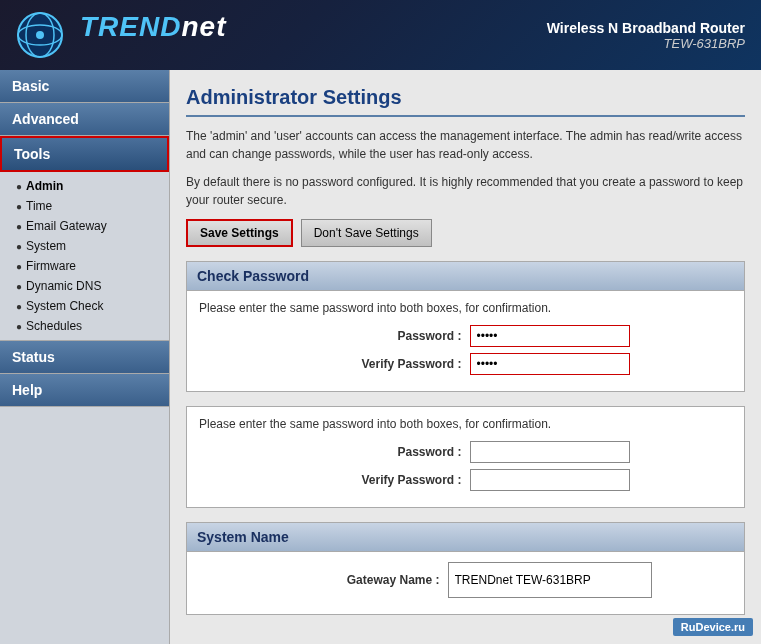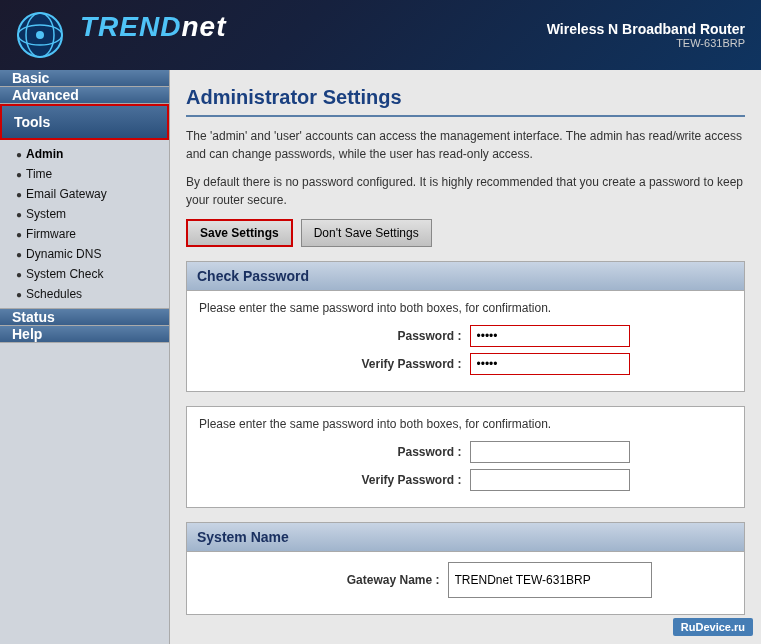--- a/index.html
+++ b/index.html
@@ -34,22 +34,23 @@
     #logo-text span.net { color: white; }
     #header-right {
       text-align: right;
       color: white;
     }
     #header-right .model-title {
       font-size: 14px;
       font-weight: bold;
     }
     #header-right .model-num {
-      font-size: 11px;
+      font-size: 13px;
       color: #ccc;
+      font-style: italic;
     }
 
     
     #main-layout {
       display: flex;
       height: 574px;
     }
 
     
     #sidebar {
@@ -59,21 +60,21 @@
       border-right: 1px solid #aaa;
     }
     .sidebar-section {
       border-bottom: 1px solid #aaa;
     }
     .sidebar-section-header {
       background: linear-gradient(to bottom, #5a7fa8, #3a5f8a);
       color: white;
       font-size: 14px;
       font-weight: bold;
-      padding: 0 12px;
+      padding: 8px 12px;
       cursor: pointer;
     }
     .sidebar-tools-header {
       background: linear-gradient(to bottom, #4a6f9a, #2a4f7a);
       color: white;
       font-size: 14px;
       font-weight: bold;
       padding: 8px 12px;
       border: 2px solid #cc0000;
     }

